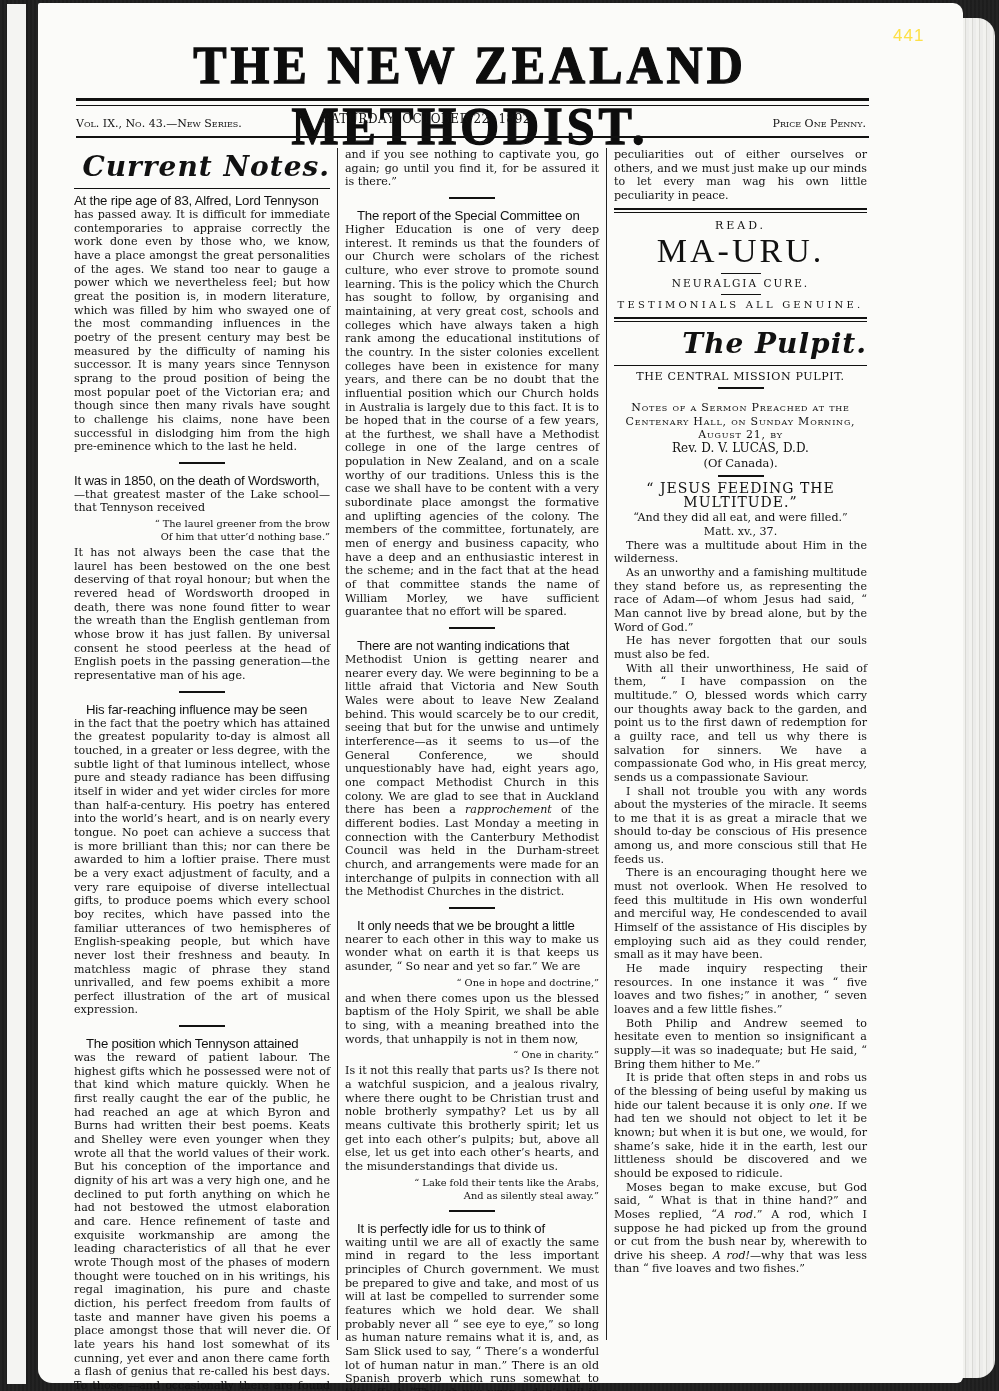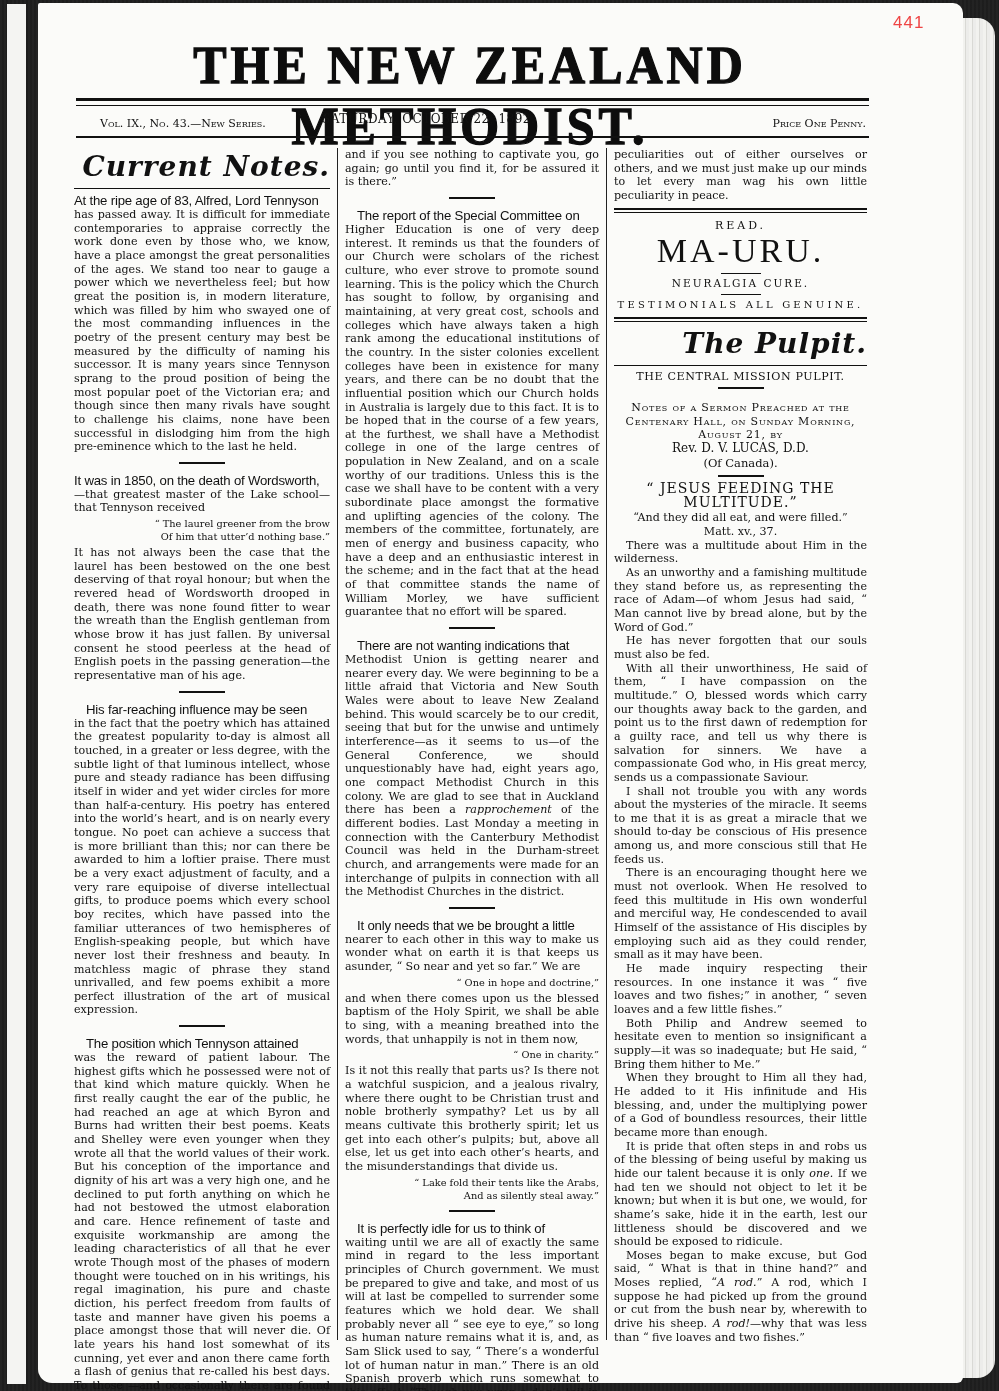--- a/index.html
+++ b/index.html
@@ -25,39 +25,39 @@
     background:#fbfbf9;
     border-radius:2px 10px 6px 14px;
   }
   .page-edge {
     position:absolute; left:920px; top:18px; width:75px; height:1360px;
     background:
       repeating-linear-gradient(90deg, #f2f2ef 0 3px, #d9d9d5 3px 4px, #ececea 4px 7px);
     border-radius:0 18px 18px 0;
   }
   .page-number {
-    position:absolute; left:893px; top:13px;
+    position:absolute; left:893px; top:26px;
     font-family:"Liberation Sans",sans-serif;
-    font-size:17px; color:#ef4444; letter-spacing:1px;
+    font-size:17px; color:#fde047; letter-spacing:1px;
   }
   .masthead {
     position:absolute; left:70px; top:38px; width:800px; text-align:center;
     font-family:"Liberation Serif",serif;
     font-weight:bold; font-size:50px; letter-spacing:4px;
     transform:scaleY(1.05);
     color:#0d0d0d;
     -webkit-text-stroke:1.2px #0d0d0d;
   }
   .rule { position:absolute; background:#111; }
   .dateline {
     position:absolute; left:76px; top:113px; width:790px; height:20px;
   }
   .dateline .vol {
     position:absolute; left:0; top:4px;
-    font-variant:small-caps; font-size:11px;margin-left:24px;
+    font-variant:small-caps; font-size:11px;
   }
   .dateline .date {
     position:absolute; left:246px; top:-1px;
     font-size:12px; letter-spacing:0.5px;
   }
   .dateline .price {
     position:absolute; right:0; top:4px;
     font-variant:small-caps; font-size:11px;
   }
   .col {
@@ -196,16 +196,15 @@
   <div class="center" style="margin-top:2px;">“And they did all eat, and were filled.”</div>
   <div class="right">Matt. xv., 37.</div>
   <p class="hang">There was a multitude about Him in the wilderness.</p>
   <p class="hang">As an unworthy and a famishing multitude they stand before us, as representing the race of Adam—of whom Jesus had said, “ Man cannot live by bread alone, but by the Word of God.”</p>
   <p class="hang">He has never forgotten that our souls must also be fed.</p>
   <p class="hang">With all their unworthiness, He said of them, “ I have compassion on the multitude.” O, blessed words which carry our thoughts away back to the garden, and point us to the first dawn of redemption for a guilty race, and tell us why there is salvation for sinners. We have a compassionate God who, in His great mercy, sends us a compassionate Saviour.</p>
   <p class="hang">I shall not trouble you with any words about the mysteries of the miracle. It seems to me that it is as great a miracle that we should to-day be conscious of His presence among us, and more conscious still that He feeds us.</p>
   <p class="hang">There is an encouraging thought here we must not overlook. When He resolved to feed this multitude in His own wonderful and merciful way, He condescended to avail Himself of the assistance of His disciples by employing such aid as they could render, small as it may have been.</p>
   <p class="hang">He made inquiry respecting their resources. In one instance it was “ five loaves and two fishes;” in another, “ seven loaves and a few little fishes.”</p>
   <p class="hang">Both Philip and Andrew seemed to hesitate even to mention so insignificant a supply—it was so inadequate; but He said, “ Bring them hither to Me.”</p>
-  <p class="hang">When they brought to Him all they had, He added to it His infinitude and His blessing, and, under the multiplying power of a God of boundless resources, their little became more than enough.</p>
   <p class="hang"><span>It is pride that often steps in and robs us of the blessing of being useful by making us hide our talent because it is only</span> <i>one.</i> <span>If we had ten we should not object to let it be known; but when it is but one, we would, for shame’s sake, hide it in the earth, lest our littleness should be discovered and we should be exposed to ridicule.</span></p>
   <p class="hang"><span>Moses began to make excuse, but God said, “ What is that in thine hand?” and Moses replied, “</span><i>A rod.</i><span>” A rod, which I suppose he had picked up from the ground or cut from the bush near by, wherewith to drive his sheep.</span> <i>A rod!</i><span>—why that was less than “ five loaves and two fishes.”</span></p>
 </div>
 
 </body></html>

